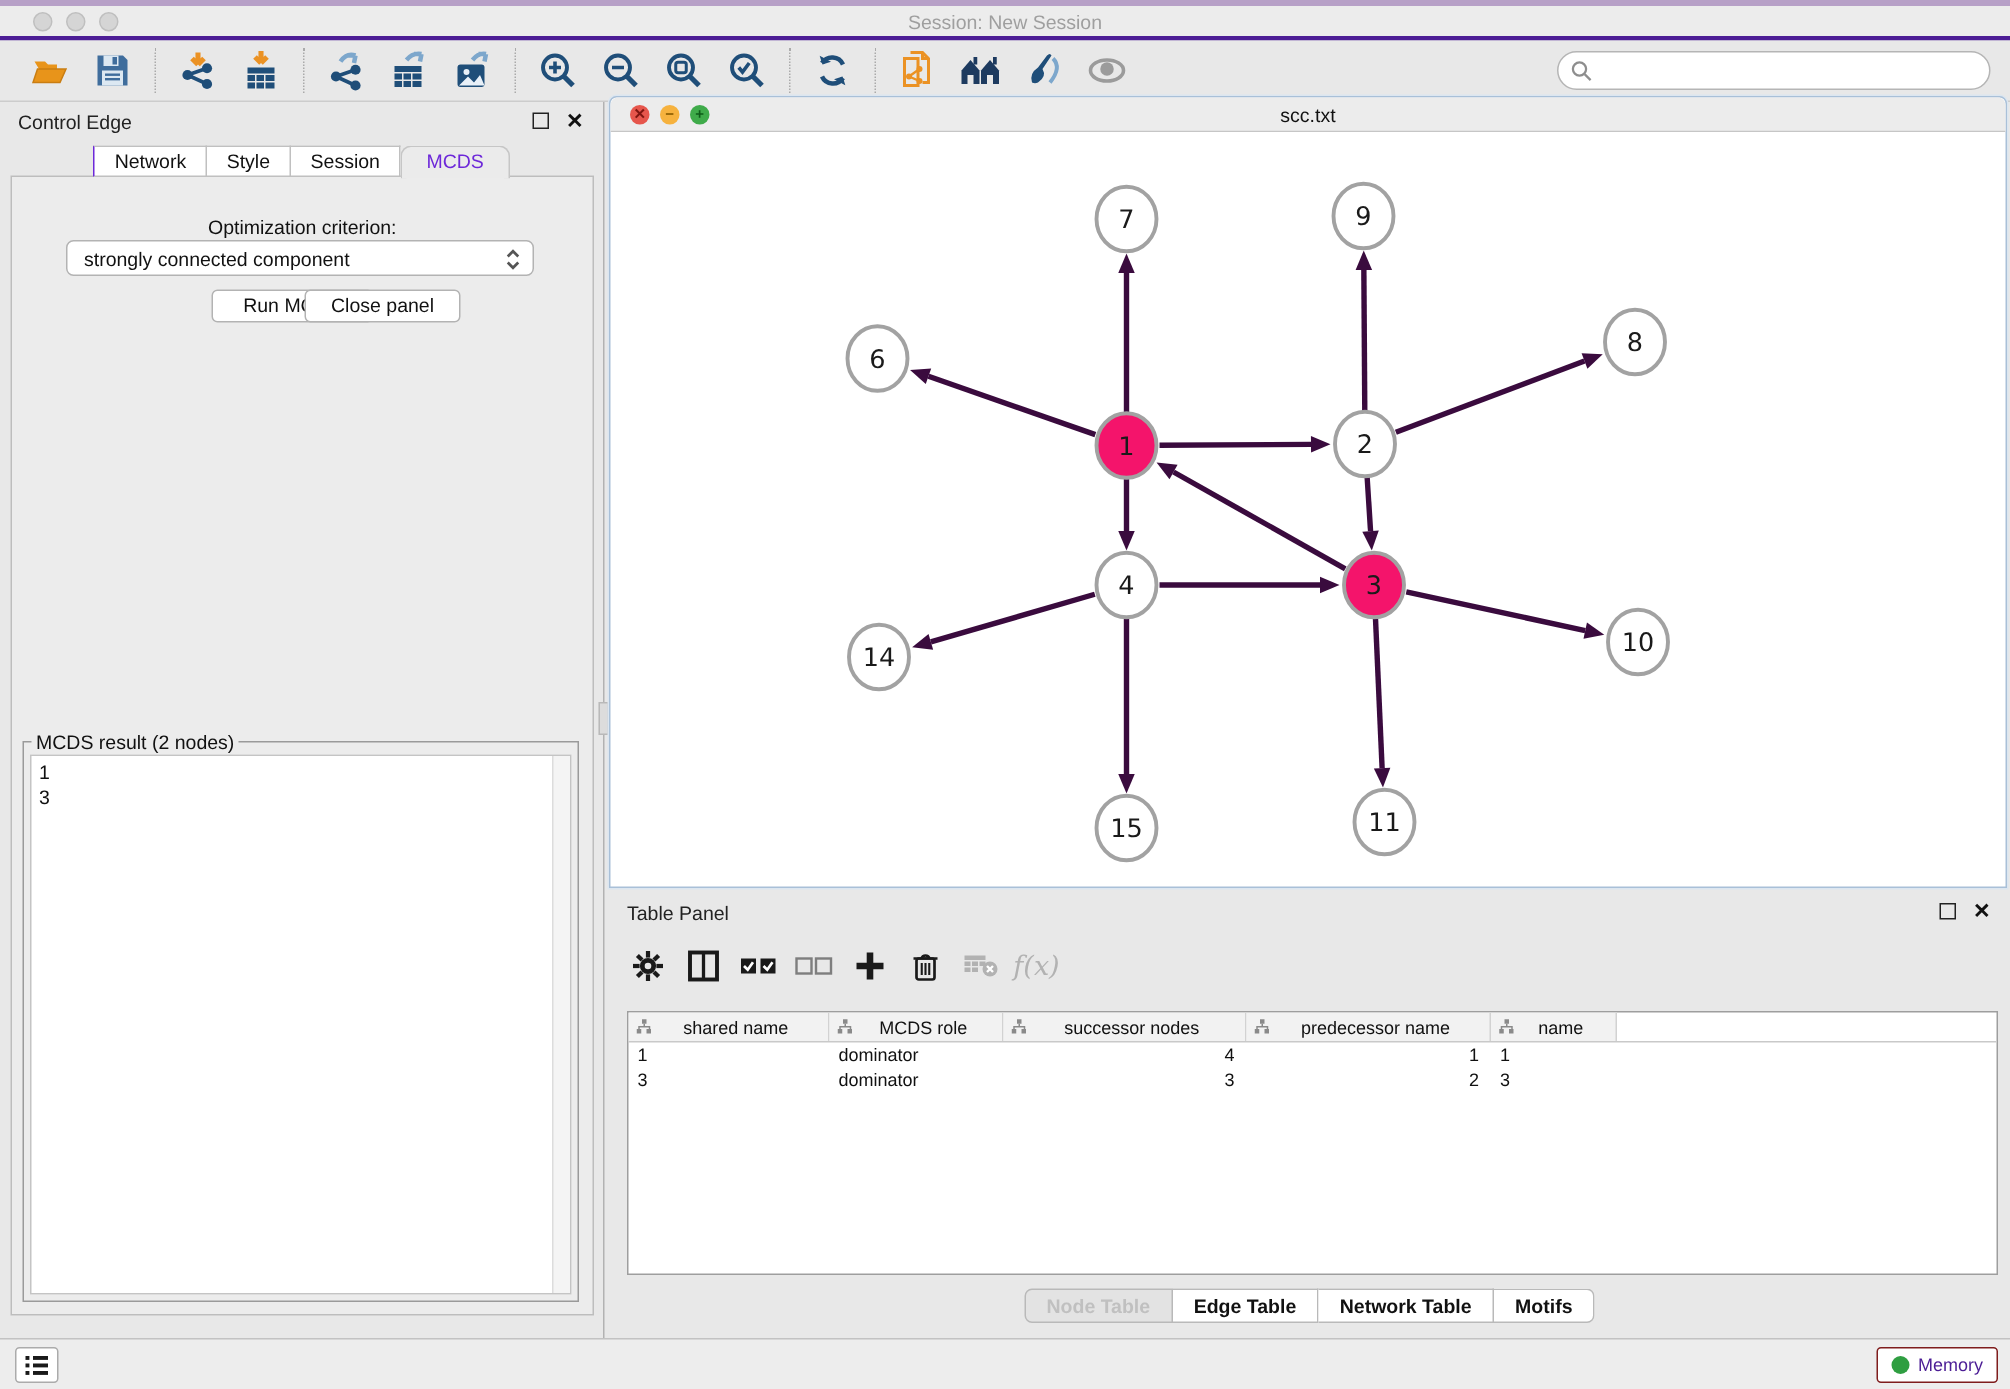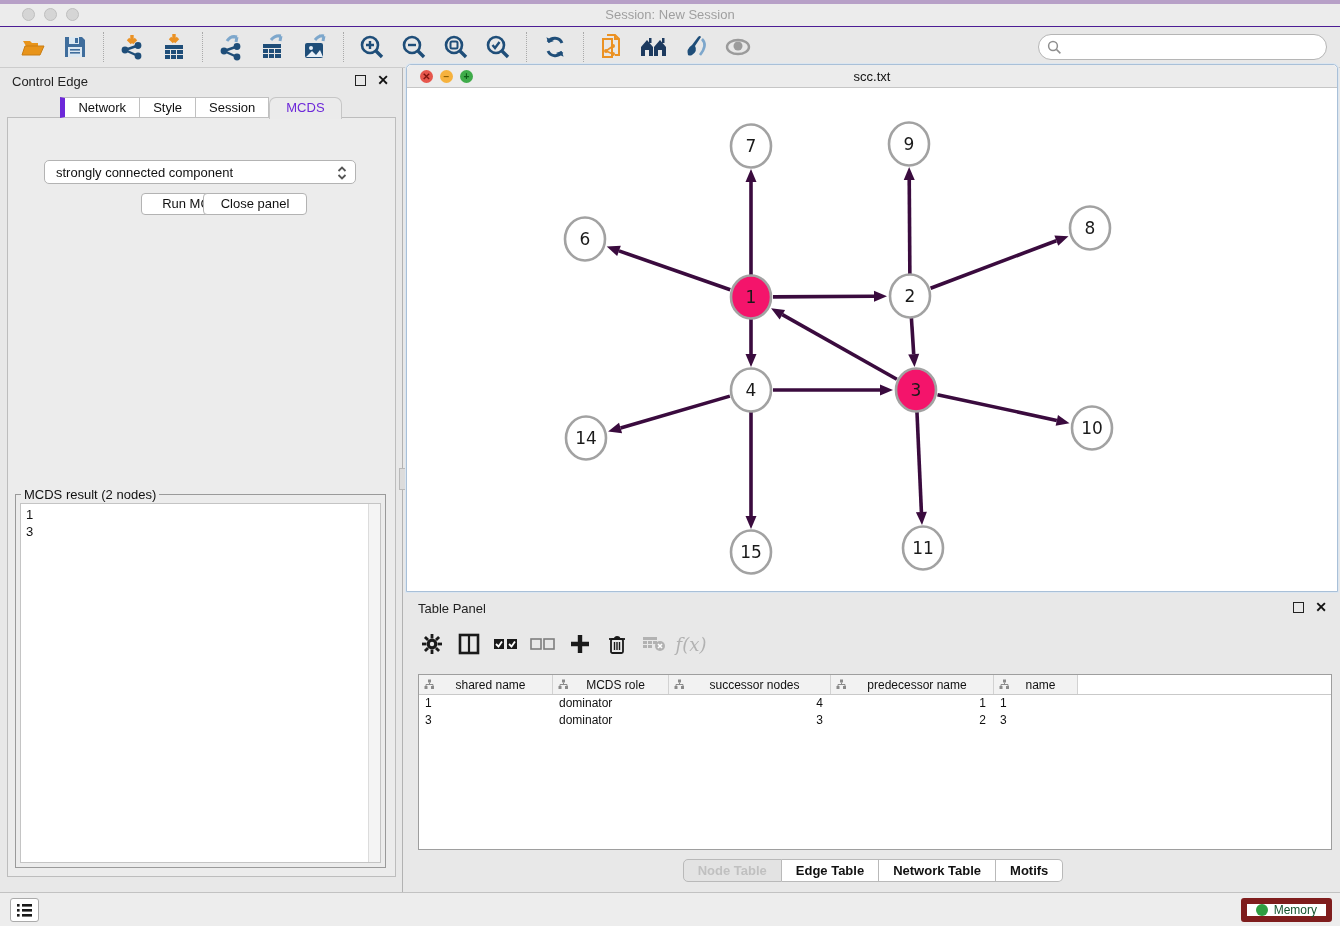--- a/index.html
+++ b/index.html
@@ -1,40 +1,40 @@
 <!DOCTYPE html>
 <html><head>
 <meta charset="utf-8">
 <style>
   * { margin:0; padding:0; box-sizing:border-box; }
   html,body { width:1340px; height:926px; background:#e8e8e8; font-family:"Liberation Sans",sans-serif; overflow:hidden; }
   #app { position:relative; width:1340px; height:926px; background:#e8e8e8; }
 
   
-  #titlebar { position:absolute; left:0; top:0; width:1340px; height:27px; background:#ececec; border-bottom:1px solid #4c1d95; }
+  #titlebar { position:absolute; left:0; top:0; width:1340px; height:27px; background:#ececec; border-bottom:3px solid #4c1d95; }
   #titlebar .accent { position:absolute; left:0; top:0; width:100%; height:4px; background:#b7a0c7; }
   .mac-light { position:absolute; top:8px; width:13px; height:13px; border-radius:50%; background:#d5d5d5; border:1px solid #bfbfbf; }
   #win-title { position:absolute; top:7px; width:100%; text-align:center; font-size:13px; color:#9f9f9f; }
 
   
   #toolbar { position:absolute; left:0; top:27px; width:1340px; height:41px; background:#e8e8e8; border-bottom:1px solid #cccccc; display:flex; align-items:center; padding-left:12px; }
   .tb-icon { width:30px; height:30px; display:flex; align-items:center; justify-content:center; margin:0 6px; cursor:pointer; }
   .tb-sep { width:1px; height:30px; margin:0 7px; border-left:1px dotted #aaa; }
   #search-box { position:absolute; right:13px; top:7px; width:289px; height:26px; background:#fff; border:1px solid #b5b5b5; border-radius:13px; display:flex; align-items:center; padding-left:8px; }
   #search-box input { border:none; outline:none; flex:1; height:20px; font-size:13px; background:transparent; margin-left:4px; }
 
   
   #control-panel { position:absolute; left:0; top:68px; width:403px; height:824px; background:#e8e8e8; border-right:1px solid #b2b2b2; }
   #cp-header { position:absolute; left:0; top:0; width:100%; height:26px; }
   #cp-title { position:absolute; left:12px; top:6px; font-size:13px; color:#222; }
   .panel-float { position:absolute; top:7px; width:11px; height:11px; border:1.5px solid #222; background:transparent; cursor:pointer; }
   .panel-close { position:absolute; top:4px; font-size:14px; font-weight:bold; color:#111; cursor:pointer; line-height:16px; }
   #cp-tabs { position:absolute; left:0; top:29px; width:100%; display:flex; justify-content:center; z-index:2; }
   .cp-tab { height:21px; line-height:20px; padding:0 13px; background:#fff; border:1px solid #c0c0c0; border-left:none; font-size:13px; color:#111; cursor:pointer; }
-  .cp-tab:first-child { border-left:5px solid #6d28d9; }
+  .cp-tab:first-child { border-left:1px solid #6d28d9; }
   .cp-tab.active { background:#ebebeb; color:#6d28d9; border-radius:7px 7px 0 0; border:1px solid #c6c6c6; border-bottom:none; height:22px; padding:0 16px; }
   #cp-content { position:absolute; left:7px; top:49px; width:389px; height:760px; background:#ececec; border:1px solid #bdbdbd; }
   #opt-label { position:absolute; top:26px; width:100%; text-align:center; font-size:13px; color:#111; }
   #opt-select { position:absolute; left:36px; top:42px; width:312px; height:24px; background:#fff; border:1px solid #b3b3b3; border-radius:5px; font-size:13px; color:#111; display:flex; align-items:center; padding-left:11px; cursor:pointer; }
   #opt-select .chev { position:absolute; right:7px; top:3px; }
   .cp-btn { position:absolute; top:75px; height:22px; background:#fff; border:1px solid #b3b3b3; border-radius:4px; font-size:13px; color:#111; text-align:center; line-height:20px; cursor:pointer; }
   #btn-run { left:87px; width:108px;margin-left:46px; }
   #btn-close { left:195px; width:104px; }
   #mcds-result { position:absolute; left:7px; top:376px; width:371px; height:374px; border:1px solid #9a9a9a; }
   #mcds-legend { position:absolute; left:5px; top:-8px; background:#ececec; padding:0 3px; font-size:13px; color:#111; }
@@ -64,21 +64,21 @@
   .td { font-size:12px; color:#111; line-height:17px; white-space:nowrap; overflow:hidden; }
   #tp-tabs { position:absolute; left:0; bottom:6px; width:100%; display:flex; justify-content:center; }
   .tp-tab { height:23px; line-height:21px; padding:0 14px; background:#fff; border:1px solid #b9b9b9; border-left:none; font-size:13px; font-weight:bold; color:#111; cursor:pointer; }
   .tp-tab:first-child { border-left:1px solid #b9b9b9; border-radius:5px 0 0 5px; }
   .tp-tab:last-child { border-radius:0 5px 5px 0; }
   .tp-tab.active { background:#e3e3e3; color:#c0c0c0; }
 
   
   #status-bar { position:absolute; left:0; top:892px; width:1340px; height:34px; background:#ededed; border-top:1px solid #c2c2c2; }
   #sb-left-btn { position:absolute; left:10px; top:5px; width:29px; height:24px; background:#fff; border:1px solid #ababab; border-radius:3px; display:flex; align-items:center; justify-content:center; cursor:pointer; }
-  #memory-btn { position:absolute; right:8px; top:5px; height:24px; background:#fff; border:6px solid #7f1d1d; border-radius:3px; display:flex; align-items:center; padding:0 9px; gap:6px; font-size:12px; color:#14532d; cursor:pointer; }
+  #memory-btn { position:absolute; right:8px; top:5px; height:24px; background:#fff; border:1px solid #7f1d1d; border-radius:3px; display:flex; align-items:center; padding:0 9px; gap:6px; font-size:12px; color:#4c1d95; cursor:pointer; }
   #memory-dot { width:12px; height:12px; border-radius:50%; background:#2f9e41; }
 </style>
 </head>
 <body>
 
 <div id="app">
 
   <div id="titlebar">
     <div class="accent"></div>
     <div class="mac-light" style="left:22px"></div>
@@ -247,20 +247,21 @@
       <span class="panel-float" style="right:36px"></span>
       <span class="panel-close" style="right:13px">✕</span>
     </div>
     <div id="cp-tabs">
       <div class="cp-tab">Network</div>
       <div class="cp-tab">Style</div>
       <div class="cp-tab">Session</div>
       <div class="cp-tab active">MCDS</div>
     </div>
     <div id="cp-content">
+      <div id="opt-label">Optimization criterion:</div>
       <div id="opt-select">
         <span>strongly connected component</span>
         <svg class="chev" width="12" height="18" viewBox="0 0 12 18">
             <path d="M2.5 7 L6 3.5 L9.5 7" stroke="#555" stroke-width="1.8" fill="none"></path>
             <path d="M2.5 11 L6 14.5 L9.5 11" stroke="#555" stroke-width="1.8" fill="none"></path>
           </svg>
       </div>
       <div class="cp-btn" id="btn-run">Run MCDS</div>
       <div class="cp-btn" id="btn-close">Close panel</div>
       <div id="mcds-result">

